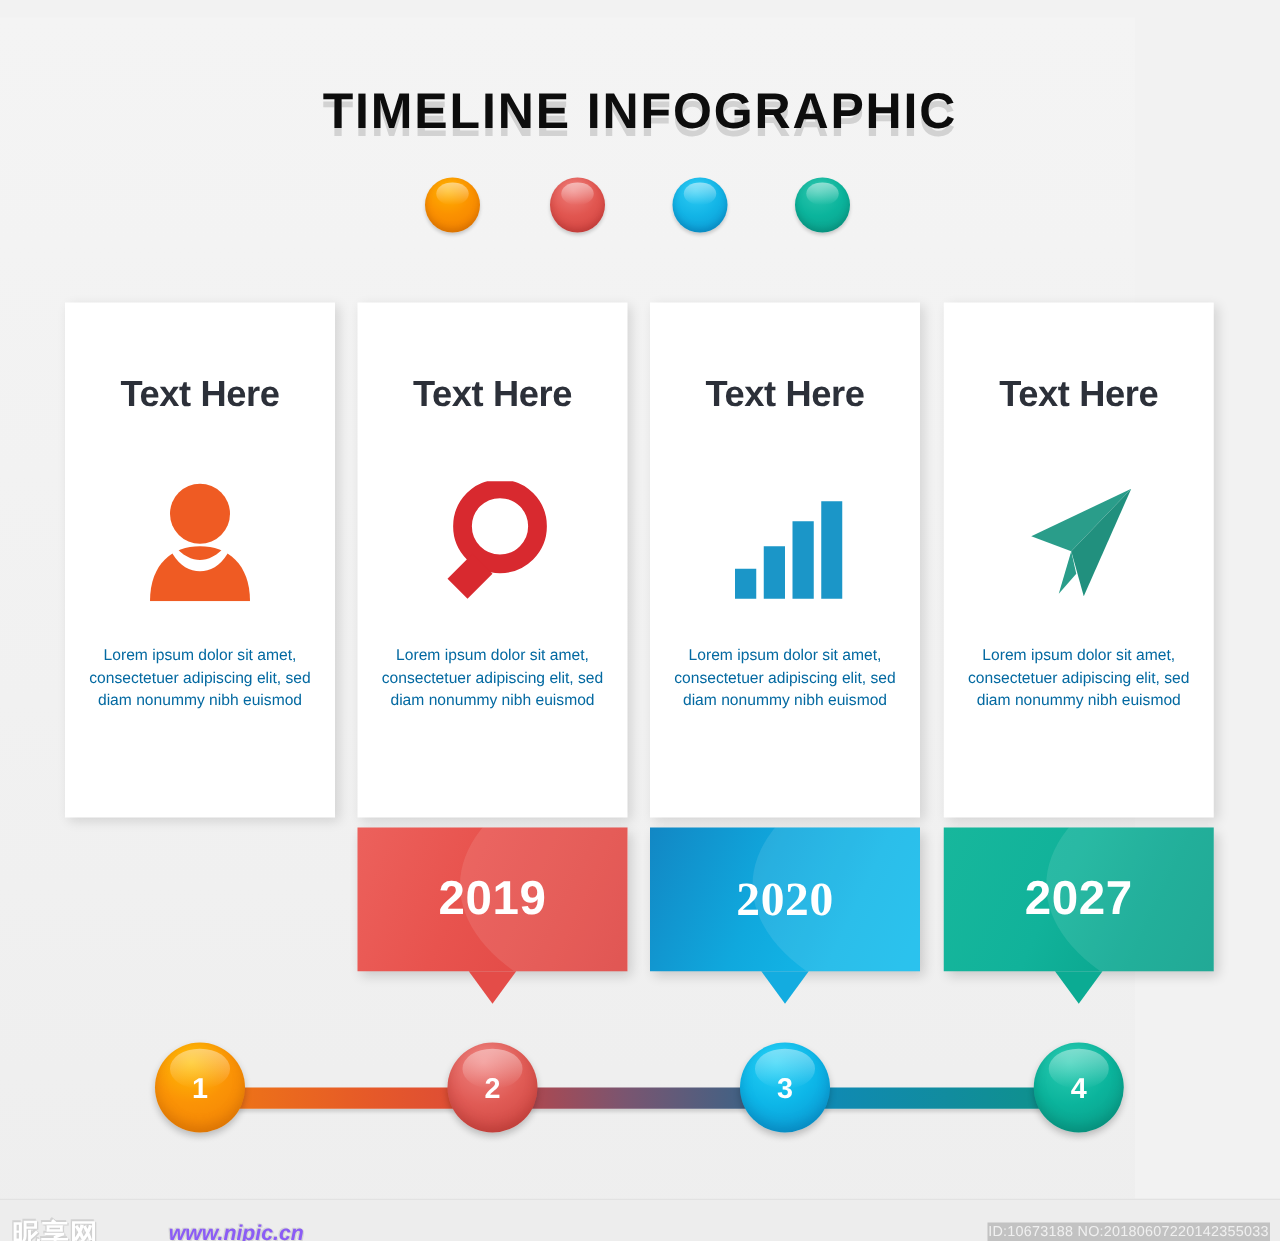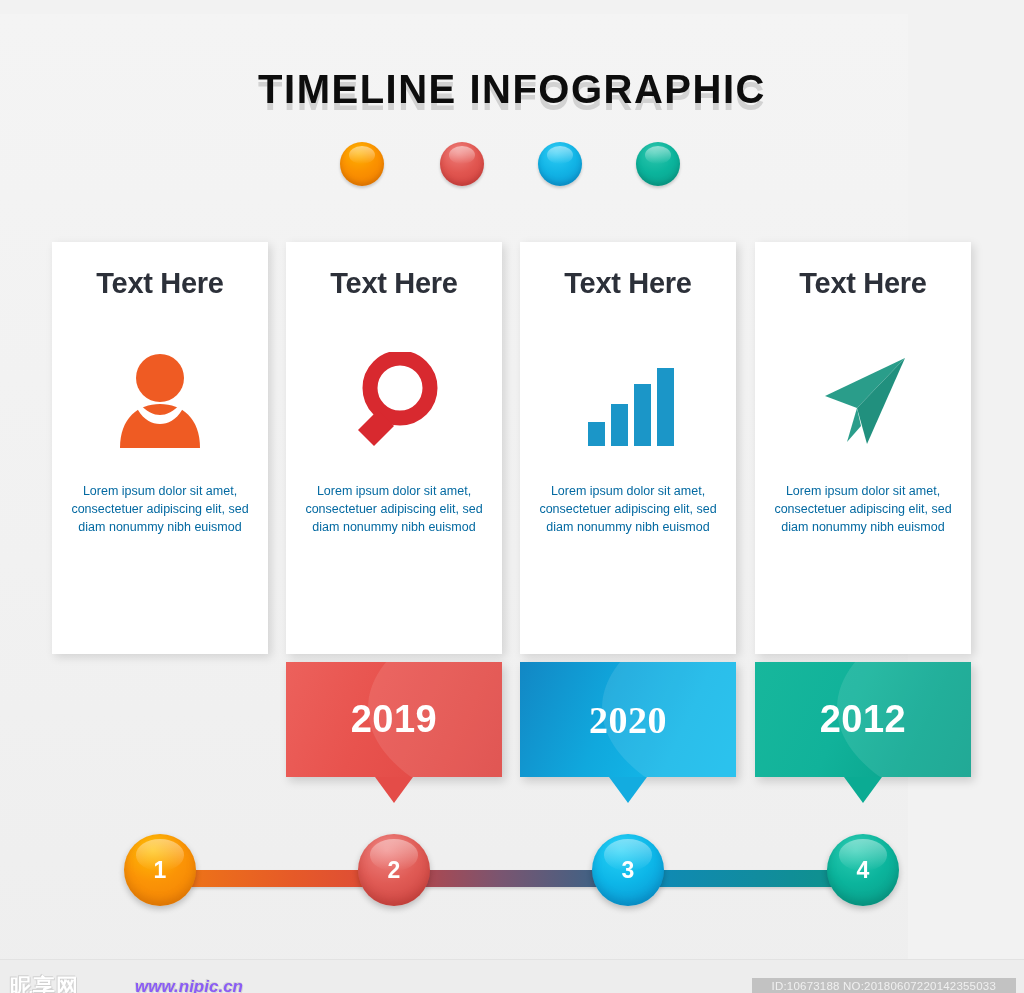--- a/index.html
+++ b/index.html
@@ -101,21 +101,21 @@
   #column-1 { left: 234px; }
   #column-2 { left: 468px; }
   #column-3 { left: 703px; }
 
   .card {
     position: relative;
     width: 216px;
     height: 412px;
     background: #ffffff;
     box-shadow: 3px 3px 9px rgba(0,0,0,.13);
-    padding-top: 25px;
+    padding-top: 58px;
   }
   .card-title {
     text-align: center;
     font-size: 29px;
     font-weight: bold;
     color: #2c3039;
     letter-spacing: -.3px;
   }
   .card-icon {
     height: 120px;
@@ -264,21 +264,21 @@
     color: #8b5cf6;
     text-shadow: 0 0 1px #c6c6c6, 1px 1px 0 #d8d8d8, -1px -1px 0 #d8d8d8;
   }
   #wm-id {
     position: absolute;
     right: 8px;
     top: 18px;
     font-size: 11.5px;
     color: #f0f0f0;
     background: #c2c2c2;
-    padding: 2px 20px;
+    padding: 2px 1px;
     letter-spacing: .2px;
   }
 </style>
 </head>
 <body>
 
 <div id="stage">
 
   <div id="title-wrap">
     <div id="title-shadow" class="title-text">TIMELINE INFOGRAPHIC</div>
@@ -353,21 +353,21 @@
           <svg width="92" height="96" viewBox="0 0 92 96" aria-hidden="true">
             <path d="M88 6 L8 44 L40 56 Z" fill="#2a9d8a"></path>
             <path d="M88 6 L40 56 L50 92 Z" fill="#21907e"></path>
             <path d="M40 56 L30 90 L44 74 Z" fill="#2a9d8a"></path>
           </svg>
         </div>
         <div class="card-desc">Lorem ipsum dolor sit amet, consectetuer adipiscing elit, sed diam nonummy nibh euismod</div>
       </div>
       <div class="banner" style="background:linear-gradient(115deg,#17b79c 0%,#11b29a 42%,#0aa68f 74%,#09a08b 100%);">
         <div class="banner-sheen"></div>
-        <div class="banner-year">2012</div>
+        <div class="banner-year">2027</div>
         <div class="banner-tip" style="border-top:26px solid #0bab93;"></div>
       </div>
     </div>
 
   </div>
 
   <div id="timeline">
     <div id="tl-bar-0" class="tl-bar"></div>
     <div id="tl-bar-1" class="tl-bar"></div>
     <div id="tl-bar-2" class="tl-bar"></div>

